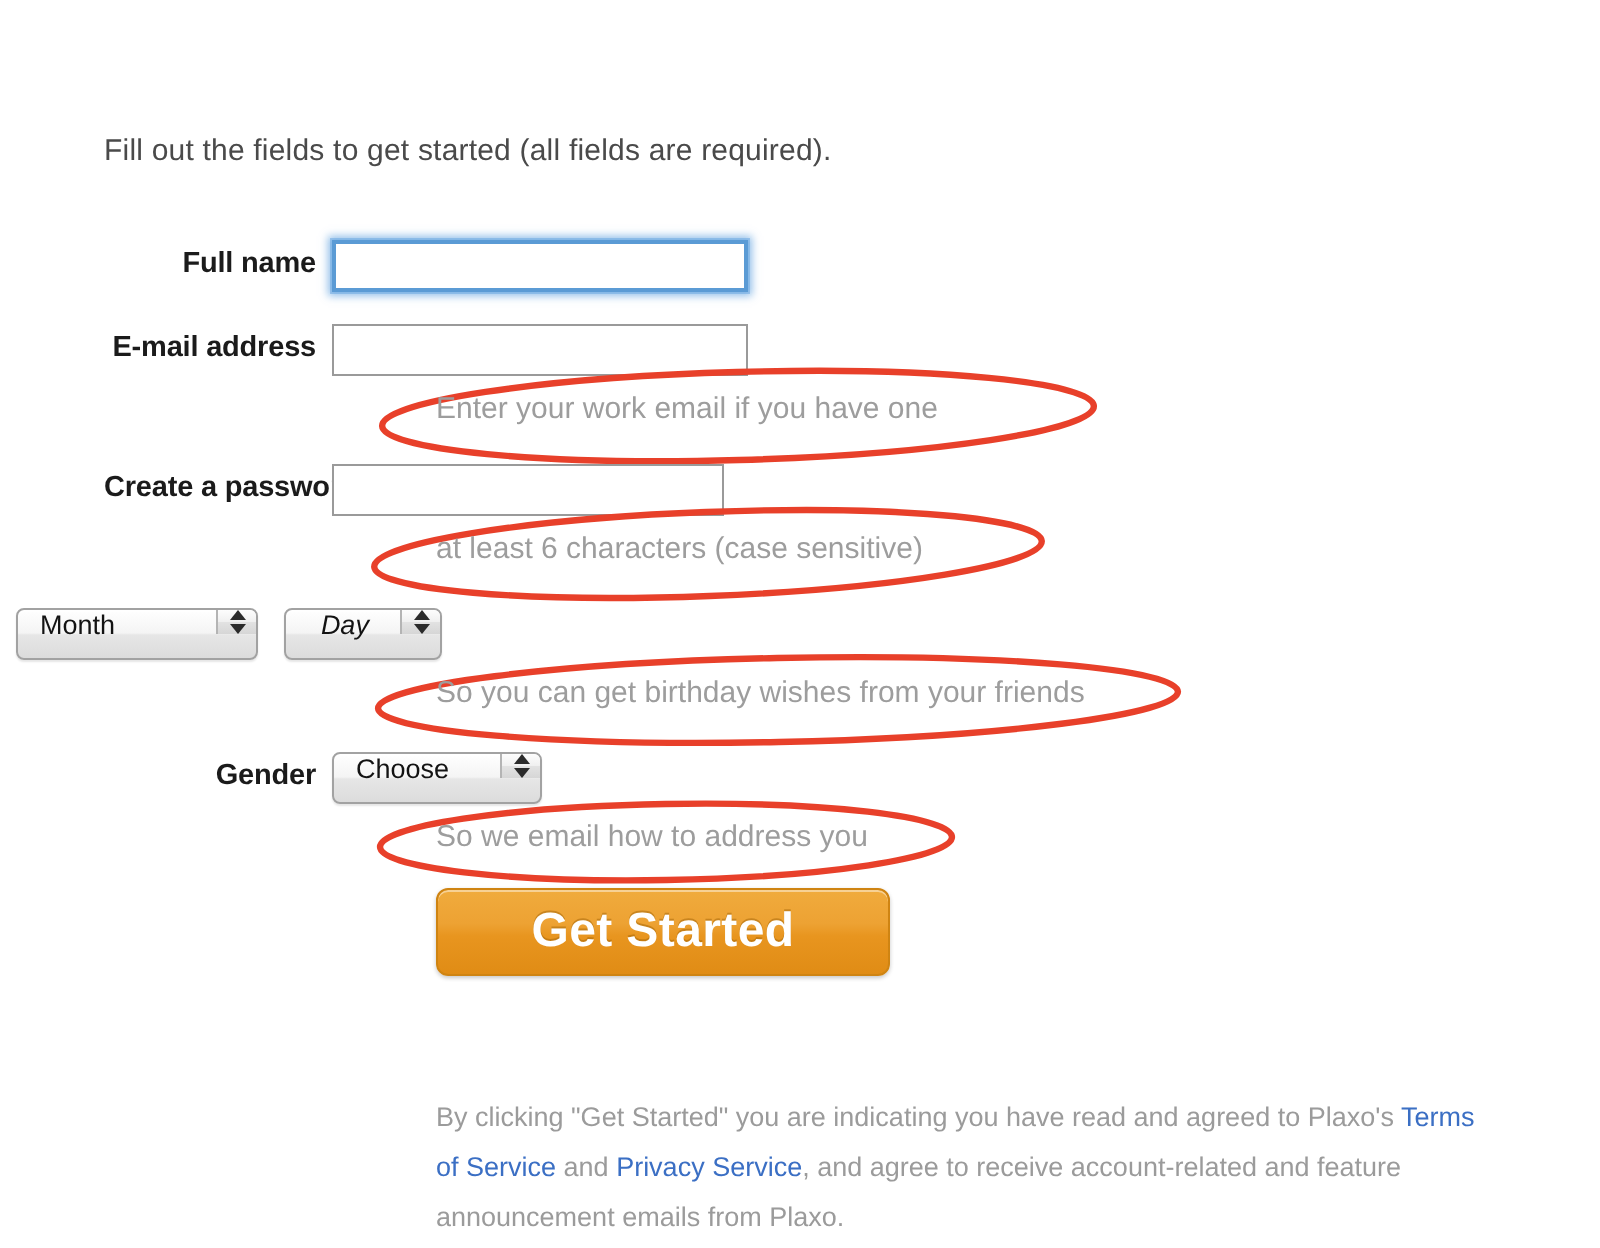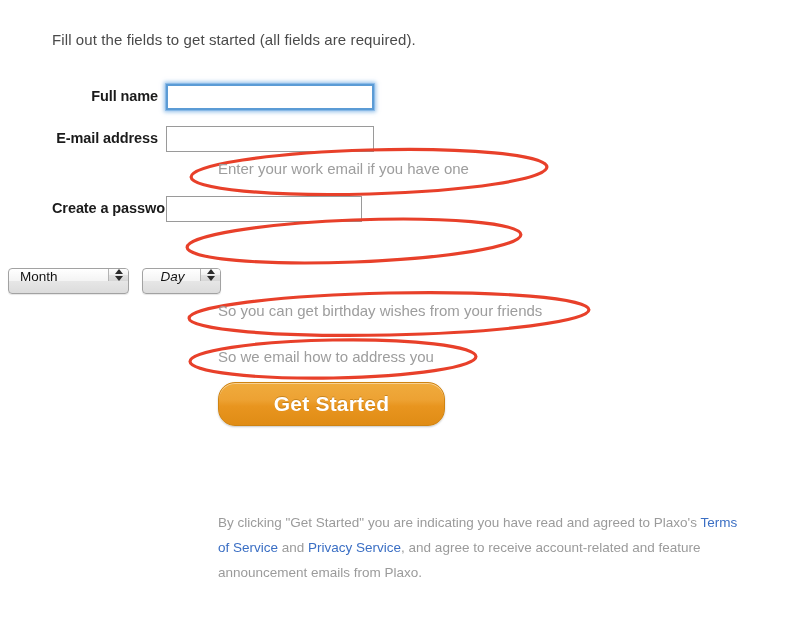--- a/index.html
+++ b/index.html
@@ -12,20 +12,21 @@
     height: 624px;
     position: relative;
     overflow: hidden;
     font-family: "Liberation Sans", sans-serif;
     -webkit-font-smoothing: antialiased;
   }
 
   .page {
     position: absolute;
     inset: 0;
+    margin-top: 36px;
   }
 
   
   .intro {
     position: absolute;
     left: 52px;
     top: 31px;
     font-size: 15px;
     color: #4a4a4a;
     letter-spacing: 0.1px;
@@ -148,27 +149,27 @@
 
   
   .btnrow { position: relative; height: 64px; }
   .getbtn {
     position: absolute;
     left: 218px;
     top: 8px;
     width: 227px;
     height: 44px;
     border: 1px solid #cf8412;
-    border-radius: 17px;
+    border-radius: 6px;
     background: linear-gradient(#f0ab3d 0%, #eda233 40%, #e8951f 55%, #e08c15 100%);
     box-shadow: 0 1px 0 rgba(255,255,255,.45) inset,
                 0 1px 2px rgba(0,0,0,.22);
     color: #ffffff;
     font-family: "Liberation Sans", sans-serif;
-    font-size: 21px;
+    font-size: 24px;
     font-weight: bold;
     letter-spacing: 0.2px;
     text-shadow: 0 -1px 0 rgba(155,95,5,.45);
     cursor: pointer;
   }
 
   
   .legal {
     position: absolute;
     left: 218px;
@@ -225,20 +226,21 @@
         <input class="txt pw" type="password" placeholder="" style="">
       </div>
     </div>
 
     <div class="hintwrap">
       <div class="ellipse" style="left:182px; top:-7px;">
         <svg width="344" height="52" viewBox="0 0 344 52">
           <ellipse cx="172" cy="26" rx="167" ry="21" fill="none" stroke="#e8402a" stroke-width="3.2" transform="rotate(-2.2 172 26)"></ellipse>
         </svg>
       </div>
+      <div class="hint">at least 6 characters (case sensitive)</div>
     </div>
 
     <div style="height:12px"></div>
 
     <div class="row">
       <div class="control">
         <span class="sel month">
           <span class="selval">Month</span>
           <span class="arrows">
             <span class="arrow-up"></span>
@@ -259,20 +261,32 @@
       <div class="ellipse" style="left:184px; top:-6px;">
         <svg width="410" height="52" viewBox="0 0 410 52">
           <ellipse cx="205" cy="26" rx="200" ry="21" fill="none" stroke="#e8402a" stroke-width="3.2" transform="rotate(-1.2 205 26)"></ellipse>
         </svg>
       </div>
       <div class="hint">So you can get birthday wishes from your friends</div>
     </div>
 
     <div style="height:12px"></div>
 
+    <div class="row">
+      <div class="label">Gender</div>
+      <div class="control">
+        <span class="sel gender">
+          <span class="selval">Choose</span>
+          <span class="arrows">
+            <span class="arrow-up"></span>
+              <span class="arrow-dn"></span>
+          </span>
+        </span>
+      </div>
+    </div>
 
     <div class="hintwrap">
       <div class="ellipse" style="left:185px; top:-6px;">
         <svg width="296" height="50" viewBox="0 0 296 50">
           <ellipse cx="148" cy="25" rx="143" ry="19" fill="none" stroke="#e8402a" stroke-width="3.2" transform="rotate(-1.0 148 25)"></ellipse>
         </svg>
       </div>
       <div class="hint">So we email how to address you</div>
     </div>
 

